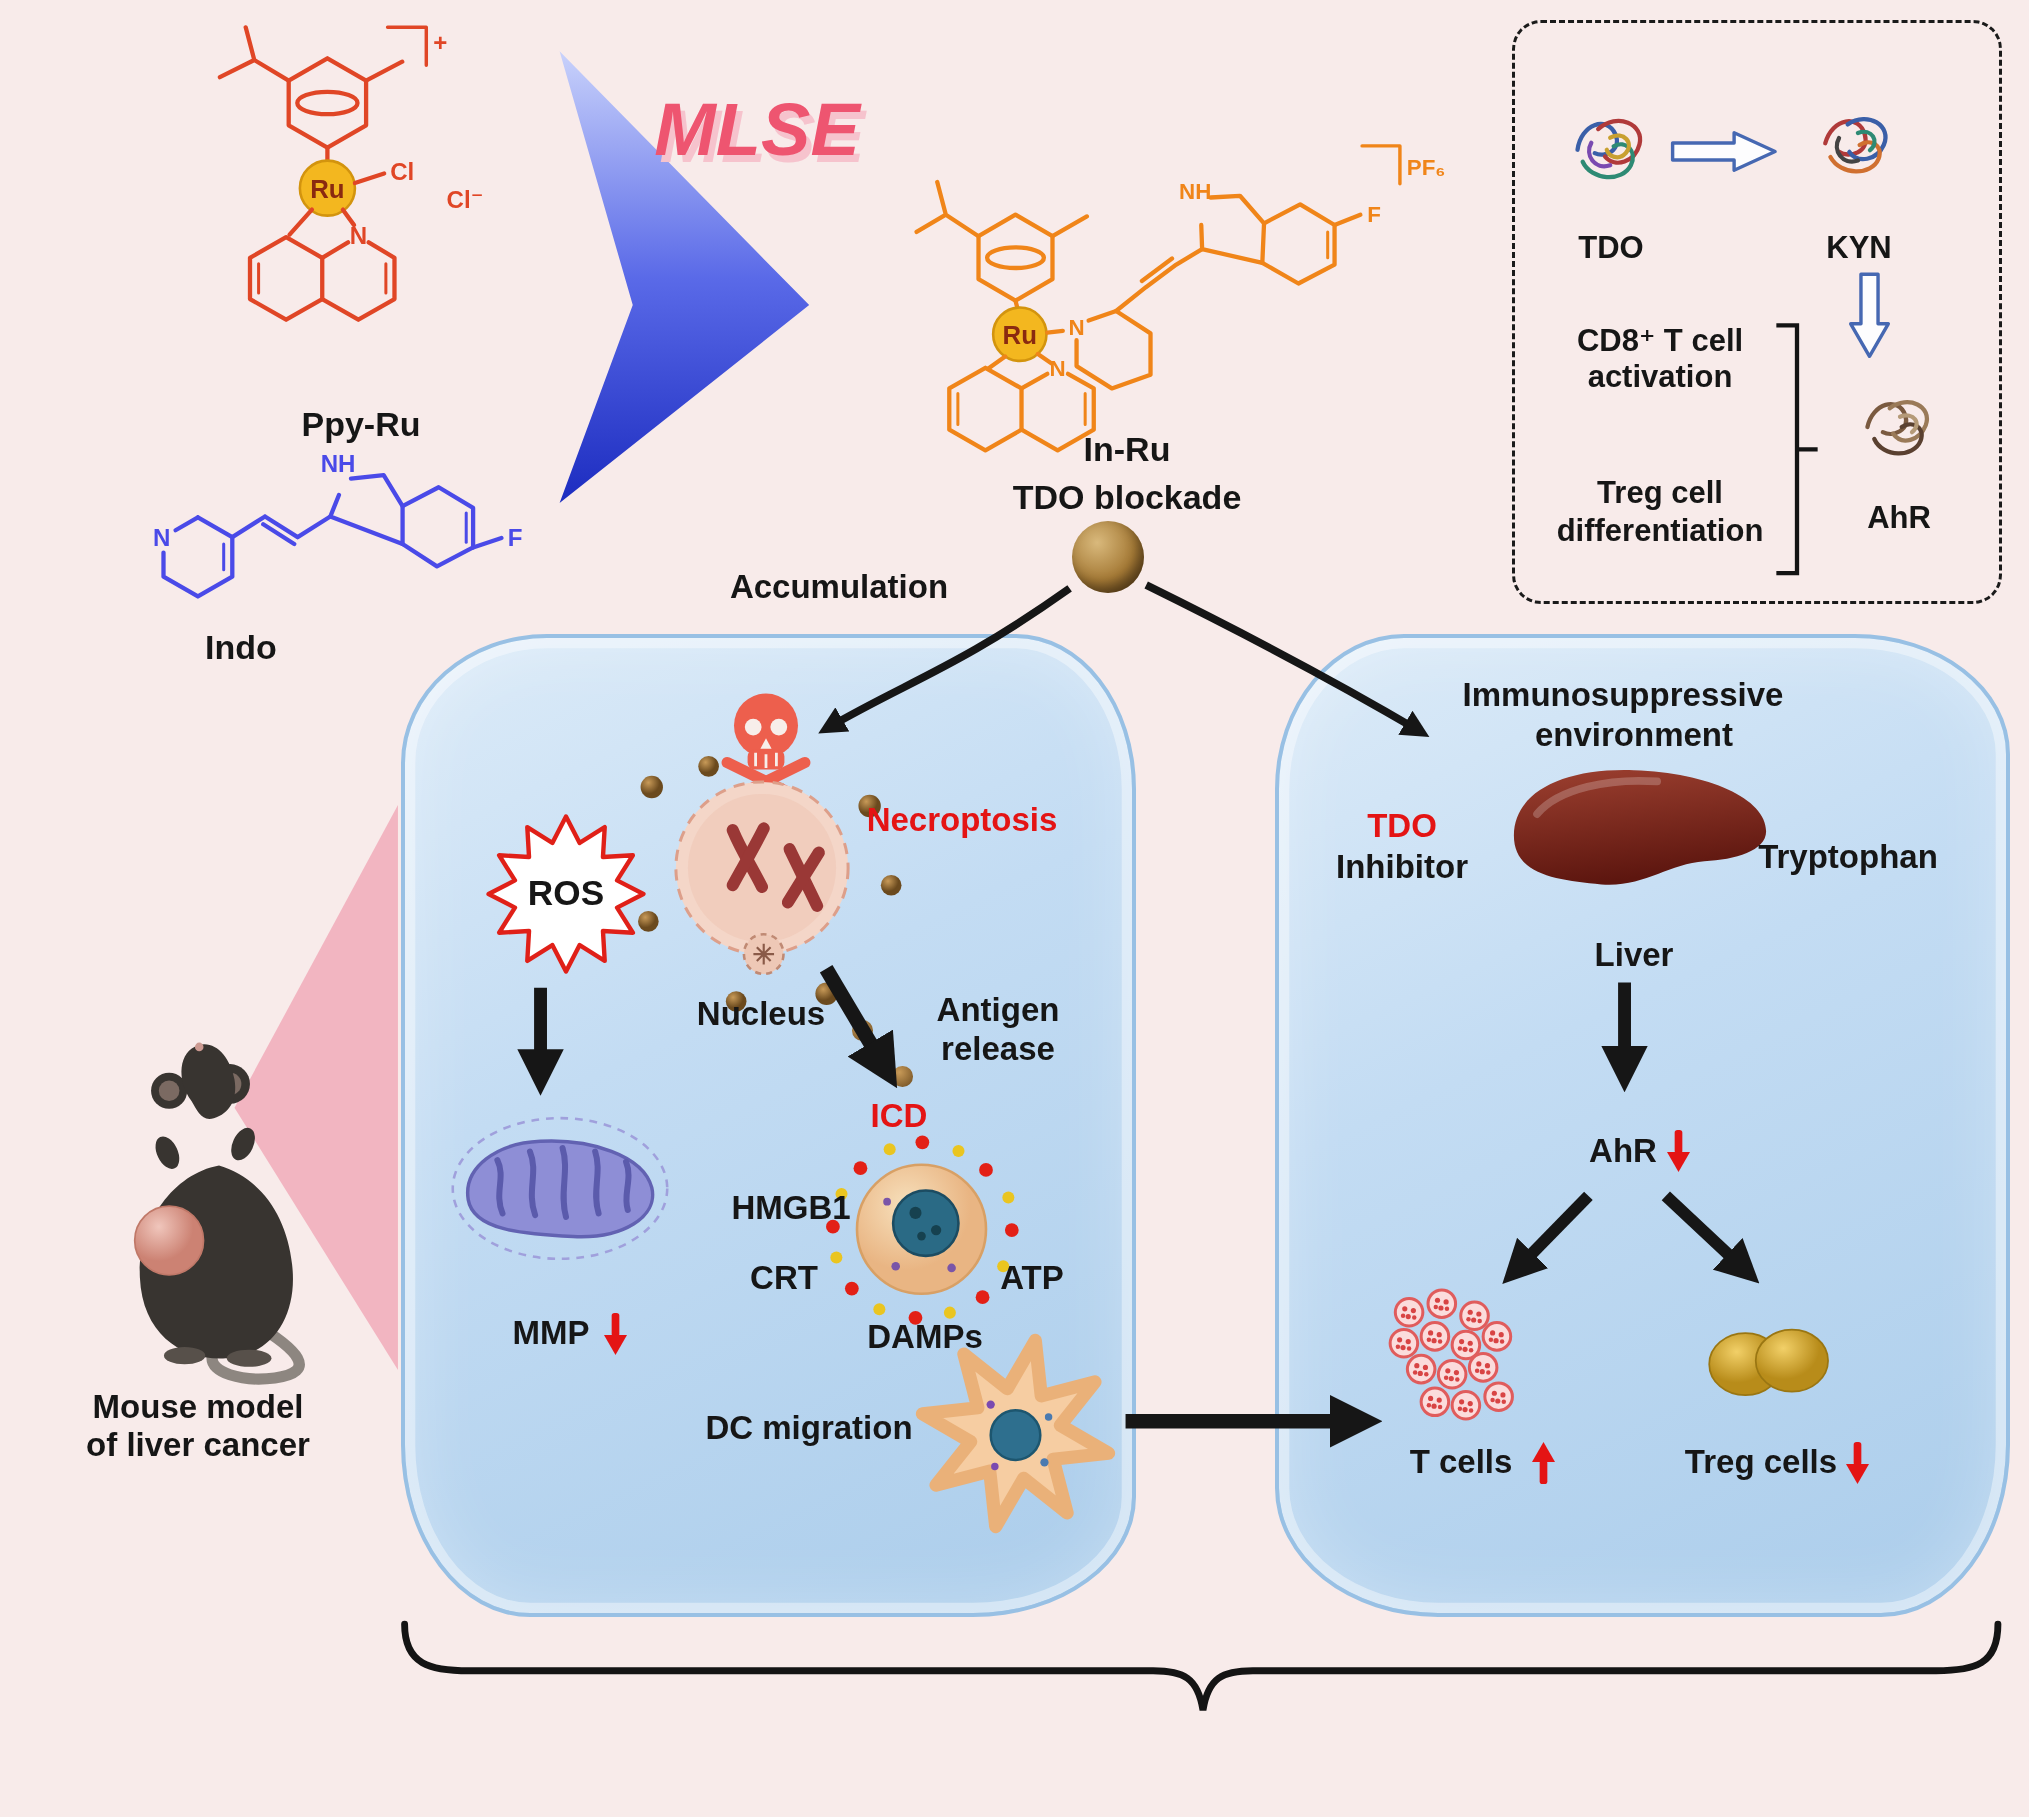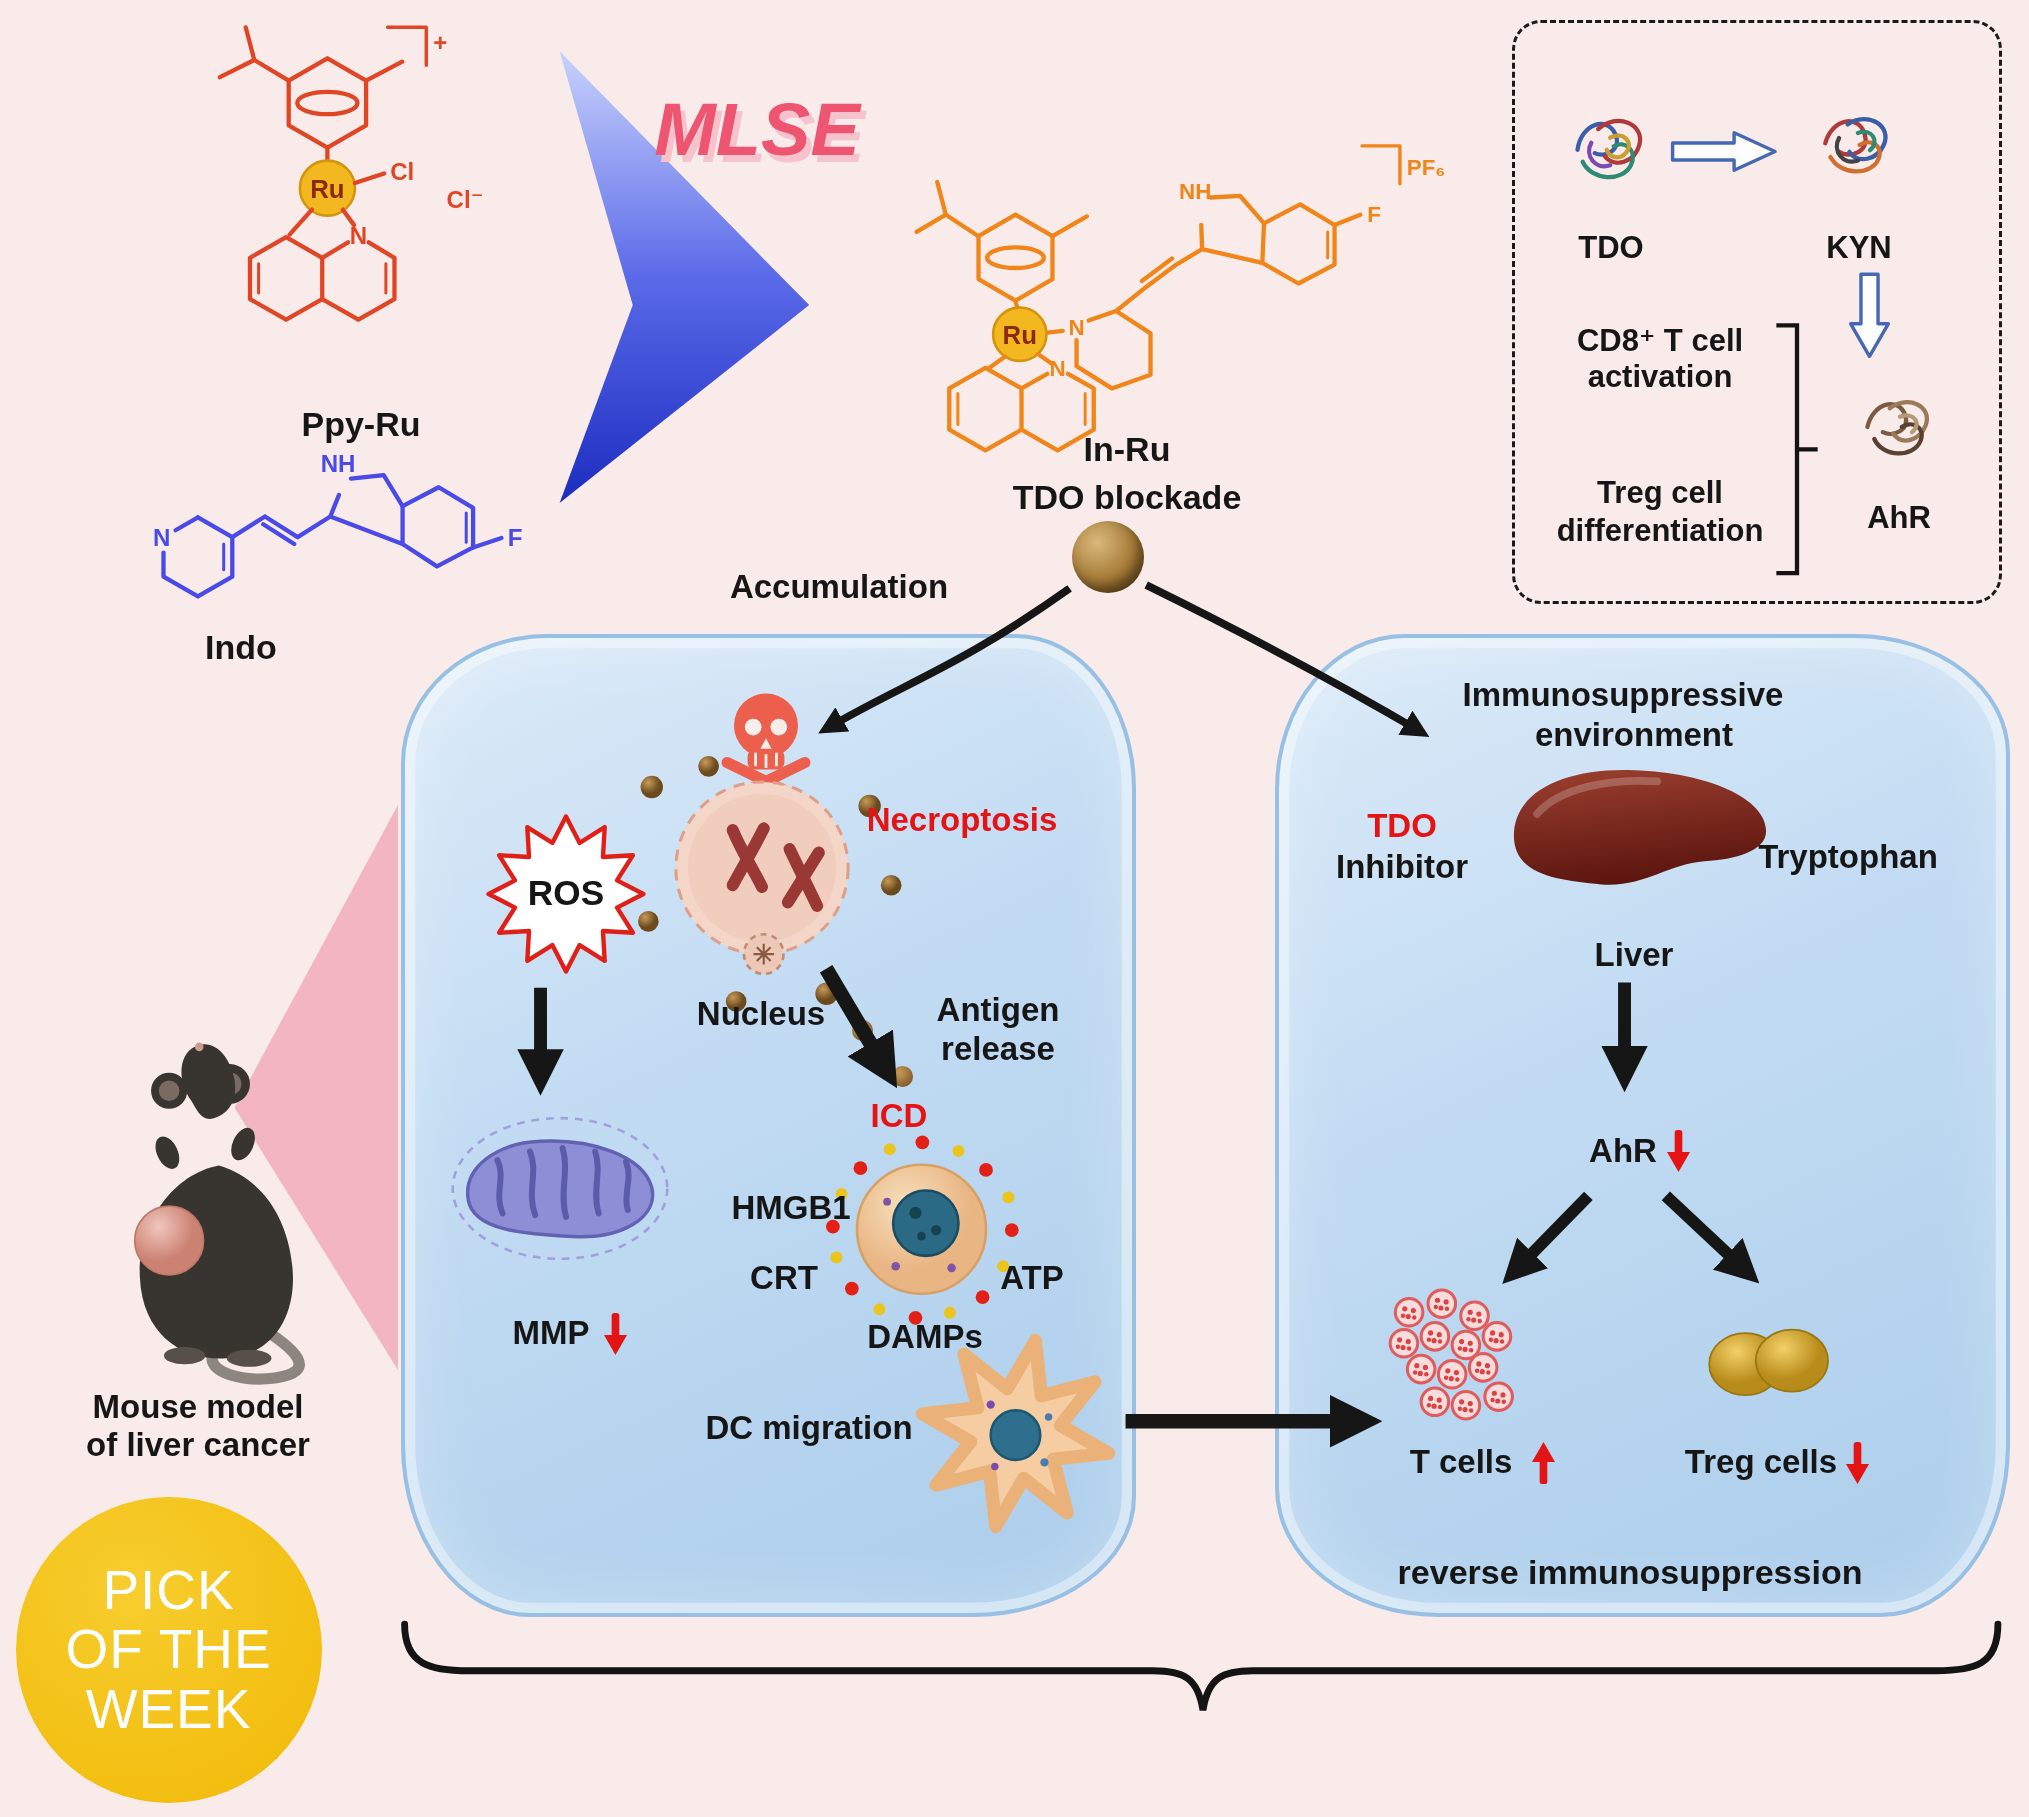--- a/index.html
+++ b/index.html
@@ -255,21 +255,20 @@
       <ellipse cx="62" cy="64" rx="42" ry="36" fill="url(#goldG)" stroke="#9a7612" stroke-width="2"></ellipse>
       <ellipse cx="116" cy="60" rx="42" ry="36" fill="url(#goldG)" stroke="#9a7612" stroke-width="2"></ellipse>
     </svg>
 
     <div class="t f38" style="left:482px;top:824px">Treg cells</div>
     <svg class="ra" style="left:564px;top:802px" width="29" height="46" viewBox="0 0 30 48">
       <rect x="11" y="2" width="8" height="25" rx="3" fill="#e41414"></rect>
       <polygon points="3,25 27,25 15,46" fill="#e41414"></polygon>
     </svg>
 
-    <div class="t f40" style="left:351px;top:934px">reverse immunosuppression</div>
   </div>
 
   <svg class="abs" style="left:168px;top:17px;z-index:2" width="465" height="344" viewBox="0 0 540 400">
     <polygon class="sr" points="185,48 230,74 230,126 185,152 140,126 140,74"></polygon>
     <ellipse class="sr" cx="185" cy="100" rx="35" ry="13"></ellipse>
     <path class="sr" d="M140,74 L100,50 M100,50 L60,70 M100,50 L90,12 M230,74 L272,52"></path>
     <path class="sr" style="stroke-width:4" d="M255,12 L300,12 L300,56"></path>
     <text x="308" y="40" class="atom-red">+</text>
     <path class="sr" d="M185,152 L185,167"></path>
     <circle cx="185" cy="199" r="32" fill="#f3b71f" stroke="#d3940e" stroke-width="3"></circle>
@@ -398,25 +397,20 @@
     <path d="M118,100 C100,75 103,42 126,35 C145,29 163,48 168,75 C172,98 162,115 144,120 C130,124 125,112 118,100 Z" fill="#383430"></path>
     <circle cx="127" cy="37" r="5" fill="#cc9a92"></circle>
     <ellipse cx="90" cy="160" rx="12" ry="20" fill="#383430" transform="rotate(-25 90 160)"></ellipse>
     <ellipse cx="178" cy="150" rx="12" ry="20" fill="#383430" transform="rotate(25 178 150)"></ellipse>
     <ellipse cx="110" cy="396" rx="24" ry="10" fill="#57504a"></ellipse>
     <ellipse cx="185" cy="399" rx="26" ry="10" fill="#57504a"></ellipse>
   </svg>
   <div class="t f38" style="left:198px;top:1407px">Mouse model</div>
   <div class="t f38" style="left:198px;top:1445px">of liver cancer</div>
 
-  <div class="badge">
-    <div>PICK</div>
-    <div>OF THE</div>
-    <div>WEEK</div>
-  </div>
 
   <svg class="abs overlay" style="left:0;top:0" width="2030" height="1817" viewBox="0 0 2359 2112">
     <defs>
       <marker id="ah" viewBox="0 0 10 10" refX="6" refY="5" markerWidth="3.6" markerHeight="3.6" orient="auto">
         <path d="M0,0 L10,5 L0,10 z" fill="#161616"></path>
       </marker>
     </defs>
     <path d="M1243,684 C1115,775 1055,792 962,846" stroke="#161616" stroke-width="9" fill="none" marker-end="url(#ah)"></path>
     <path d="M1332,680 C1470,748 1562,798 1650,850" stroke="#161616" stroke-width="9" fill="none" marker-end="url(#ah)"></path>
     <path d="M628,1148 L628,1252" stroke="#161616" stroke-width="15" fill="none" marker-end="url(#ah)"></path>

